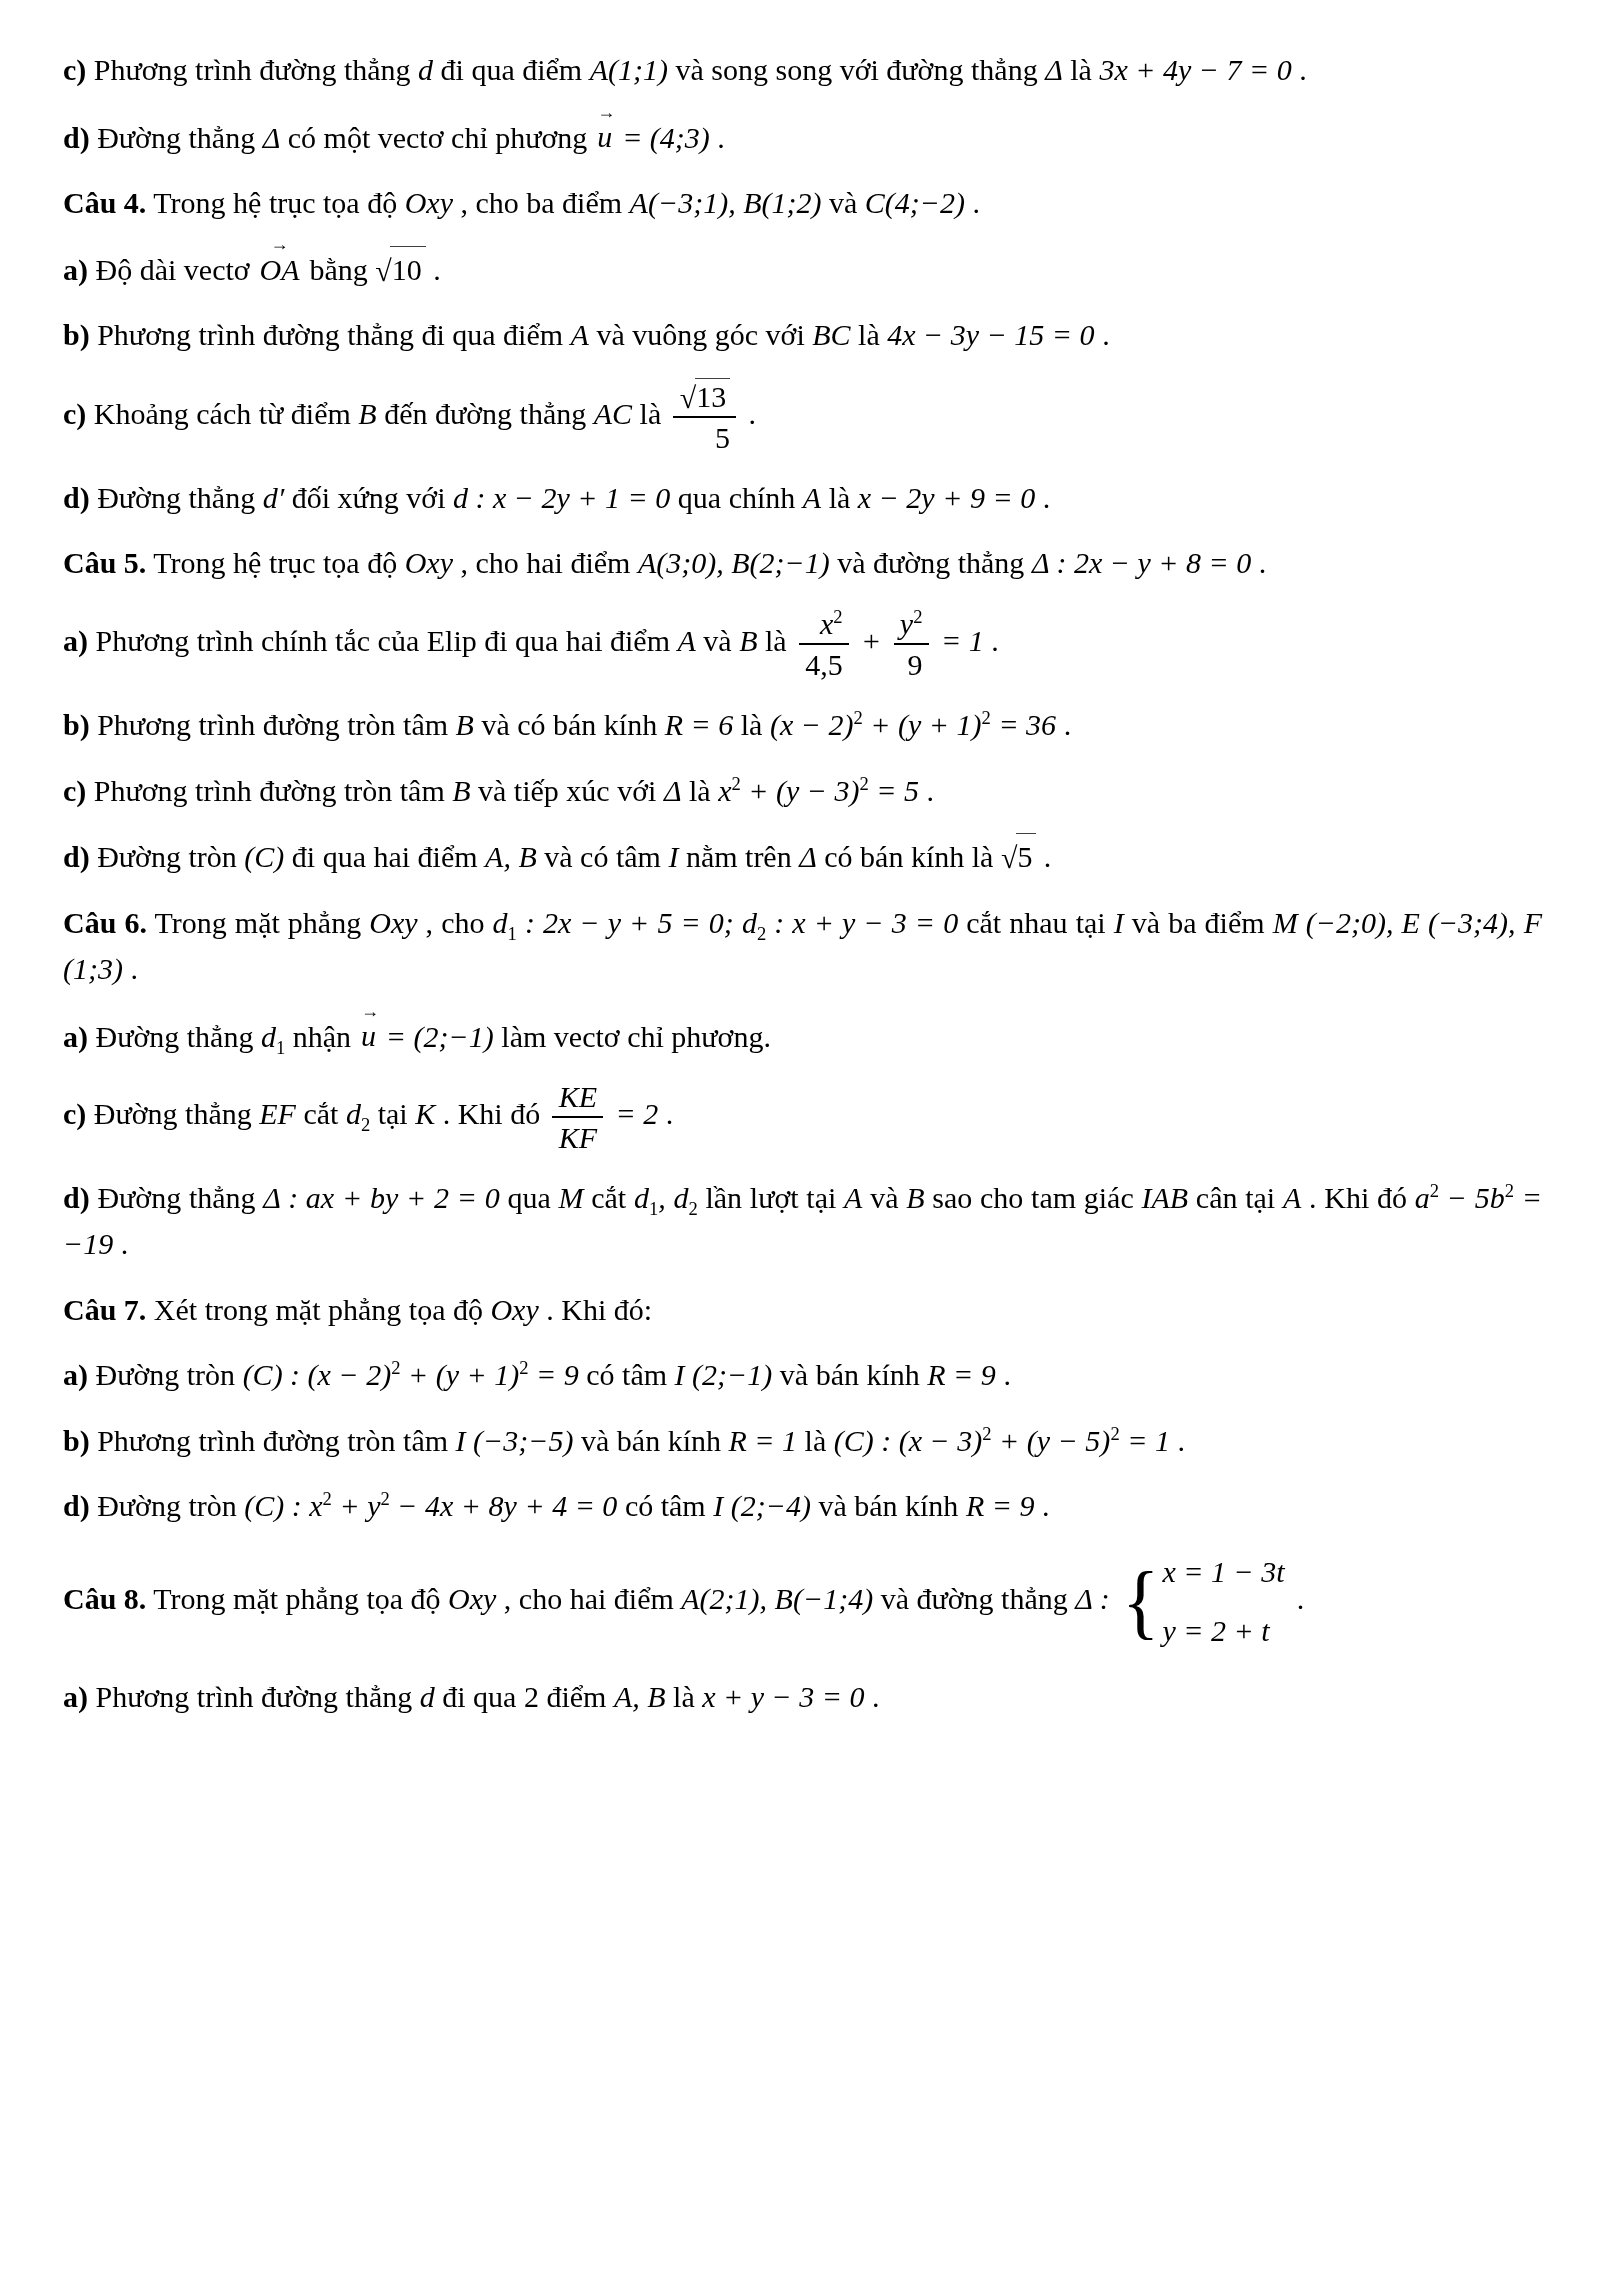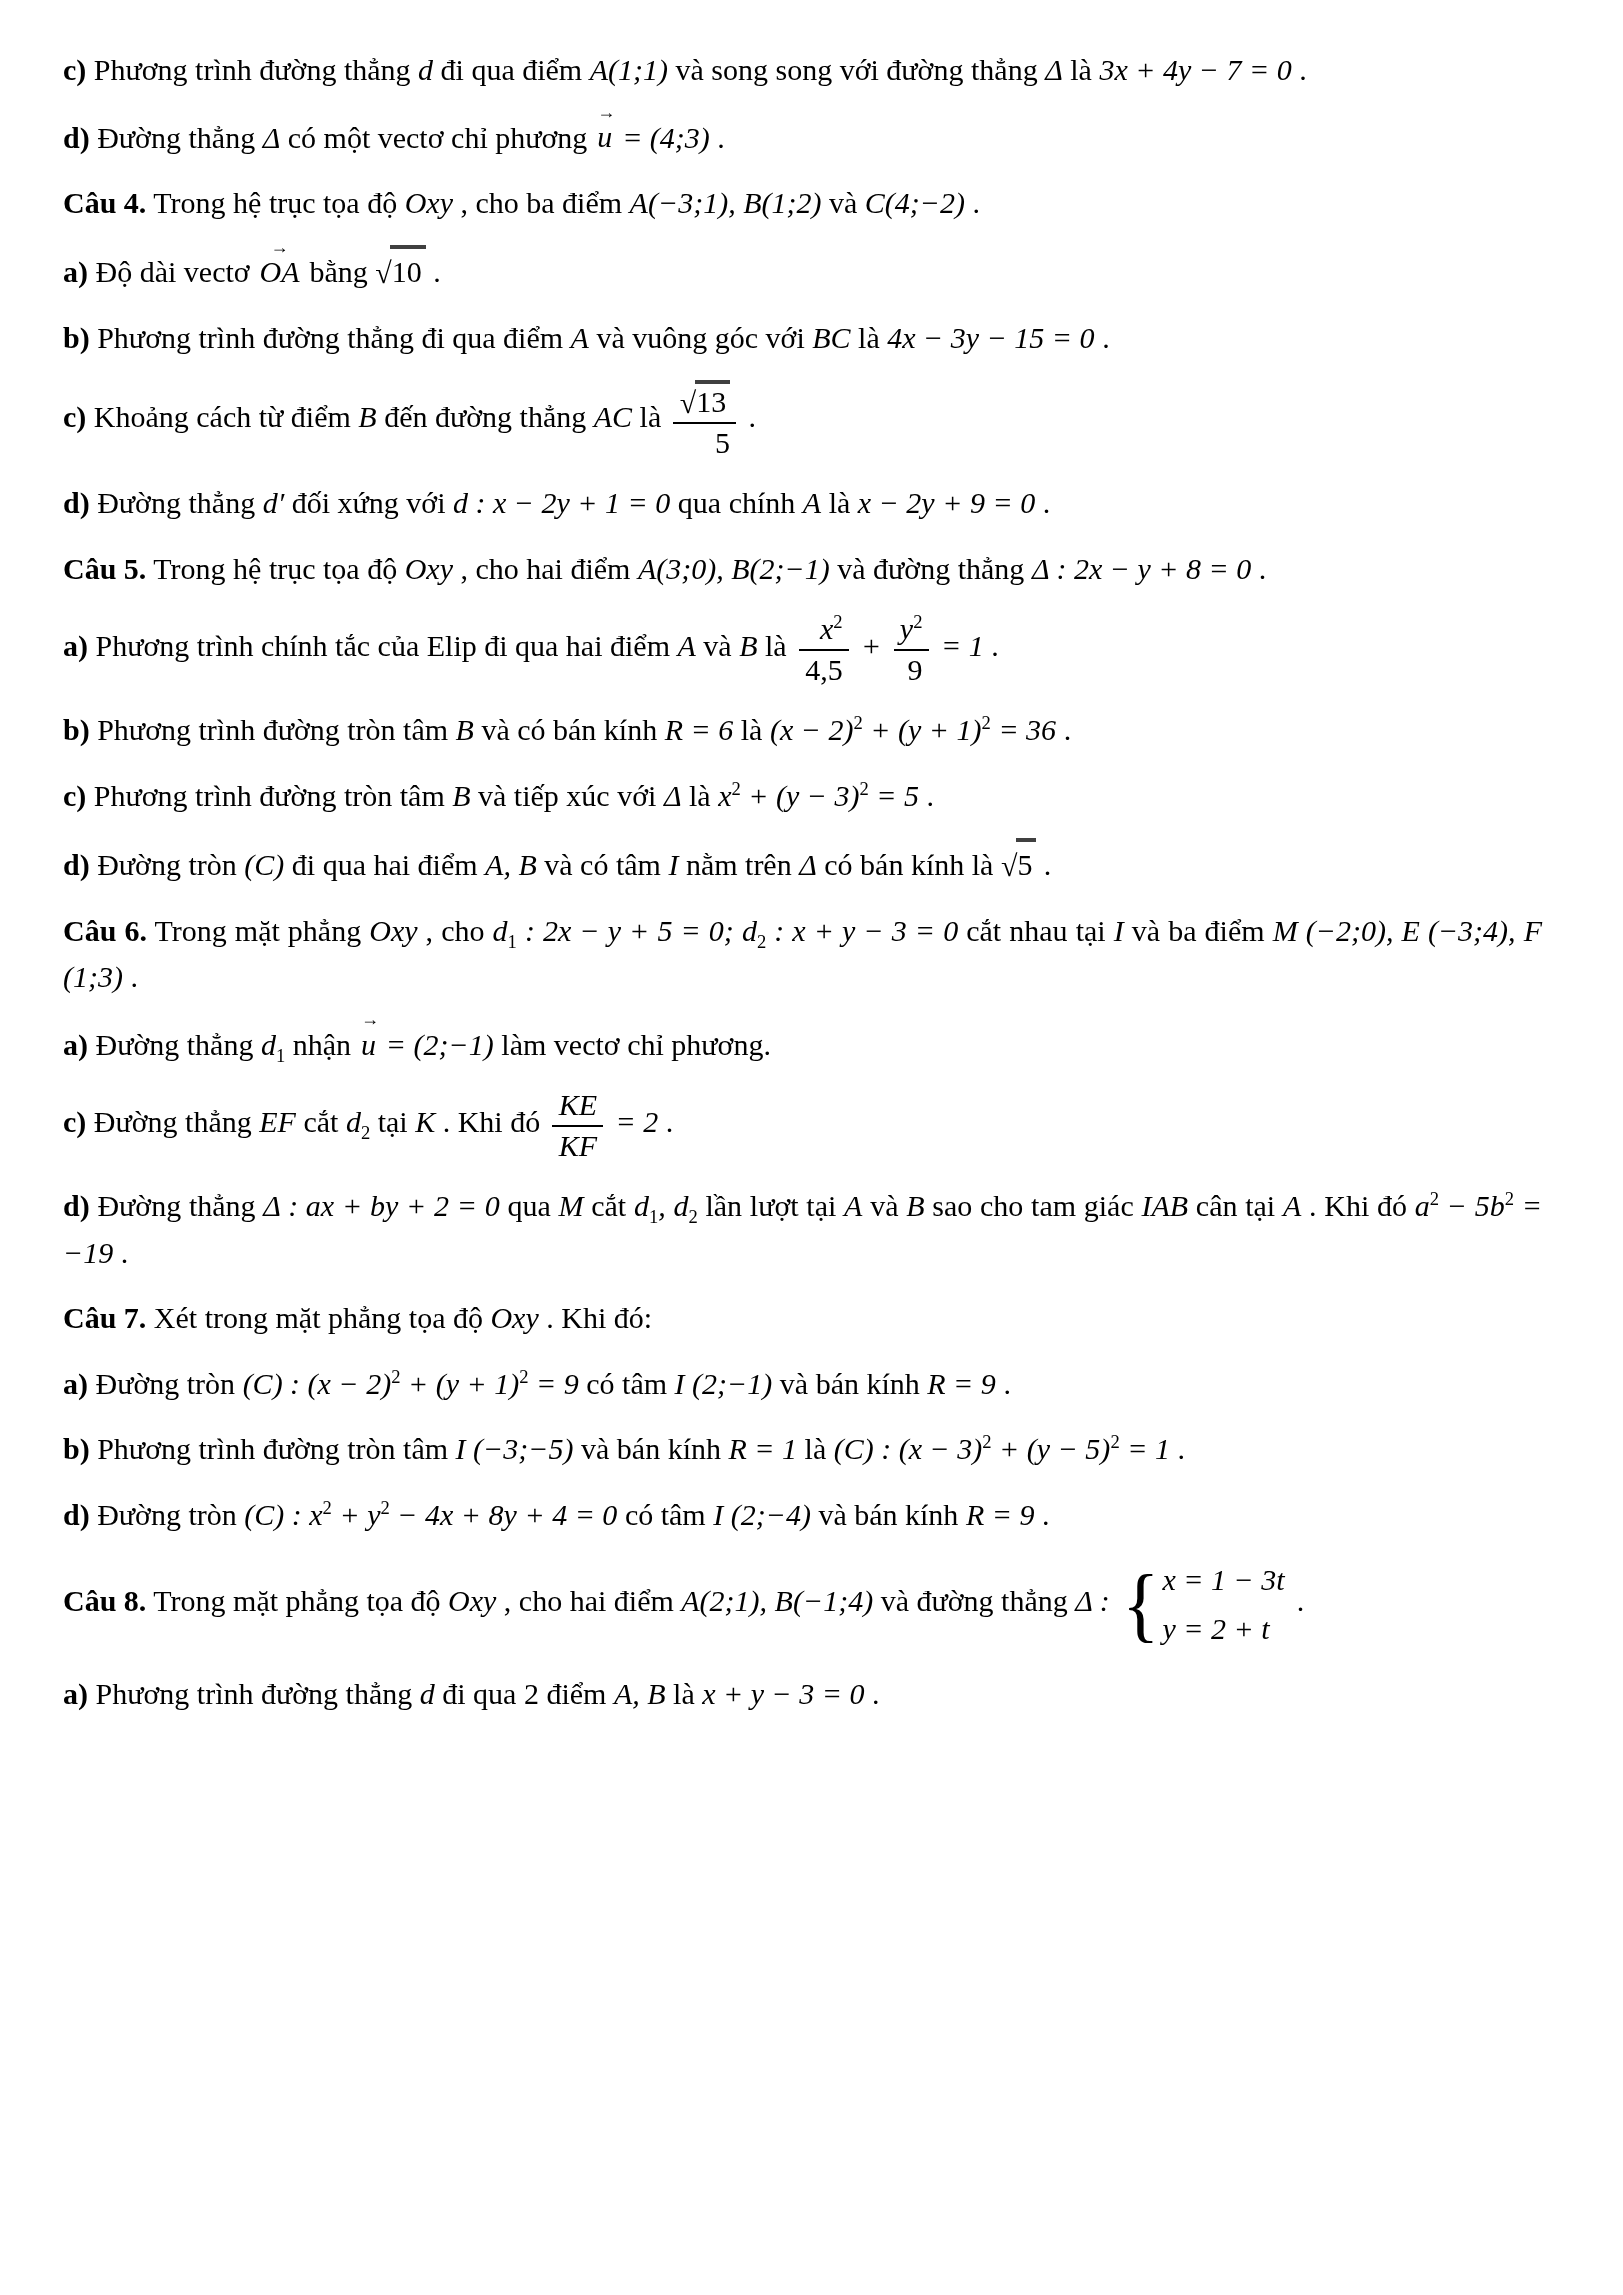--- a/index.html
+++ b/index.html
@@ -20,29 +20,29 @@
   sup.sup { font-size: 0.62em; line-height: 0; }
   sub.sub { font-size: 0.62em; line-height: 0; }
   .frac {
     display: inline-block; vertical-align: middle;
     text-align: right; line-height: 1.2; margin: 0 4.7px;
   }
   .frac .num { display: block; border-bottom: 2px solid #000; padding: 0 6.3px 1.6px; }
   .frac .den { display: block; padding: 1.6px 6.3px 0; }
   .sqrt { white-space: nowrap; display: inline-block; }
   .sqrt-sym { display: inline-block; transform: translateY(0.8px); }
-  .sqrt-body { display: inline-block; border-top: 4px solid #404040; padding: 0 3.9px 0 1.6px; margin-left: -1.6px; }
+  .sqrt-body { display: inline-block; border-top: 1px solid #404040; padding: 0 3.9px 0 1.6px; margin-left: -1.6px; }
   .vec { position: relative; display: inline-block; font-style: italic; margin: 0 2.4px; padding-top: 1.6px; }
   .vec-arrow {
     position: absolute; top: -0.55em; left: 0; right: 0;
     text-align: center; font-size: 0.6em; font-style: normal; line-height: 1;
   }
   .cases { display: inline-flex; align-items: center; vertical-align: middle; margin: 0 4.7px; }
   .cases-brace { font-size: 2.6em; font-weight: 400; line-height: 1; margin-right: 3.1px; display: inline-block; transform: scaleY(1.05); }
-  .cases-rows { display: inline-flex; flex-direction: column; gap: 2px; font-style: italic; text-align: left; }
+  .cases-rows { display: inline-flex; flex-direction: column; gap: 13px; font-style: italic; text-align: left; }
   .cases-row { display: block; }
 </style>
 </head>
 <body>
 
 <div class="page">
     <div class="para"><span class="bl">c)</span><span class="t"> Phương trình đường thẳng </span><span class="m">d</span><span class="t"> đi qua điểm </span><span class="m">A(1;1)</span><span class="t"> và song song với đường thẳng </span><span class="m">Δ</span><span class="t"> là </span><span class="m">3x + 4y − 7 = 0</span><span class="t"> .</span></div>
     <div class="para"><span class="bl">d)</span><span class="t"> Đường thẳng </span><span class="m">Δ</span><span class="t"> có một vectơ chỉ phương </span><span class="vec"><span class="vec-arrow">→</span><span class="m">u</span></span><span class="m"> = (4;3)</span><span class="t"> .</span></div>
     <div class="para"><span class="bl">Câu 4.</span><span class="t"> Trong hệ trục tọa độ </span><span class="m">Oxy</span><span class="t"> , cho ba điểm </span><span class="m">A(−3;1), B(1;2)</span><span class="t"> và </span><span class="m">C(4;−2)</span><span class="t"> .</span></div>
     <div class="para"><span class="bl">a)</span><span class="t"> Độ dài vectơ </span><span class="vec"><span class="vec-arrow">→</span><span class="m">OA</span></span><span class="t"> bằng </span><span class="sqrt"><span class="sqrt-sym">√</span><span class="sqrt-body"><span class="t">10</span></span></span><span class="t"> .</span></div>

